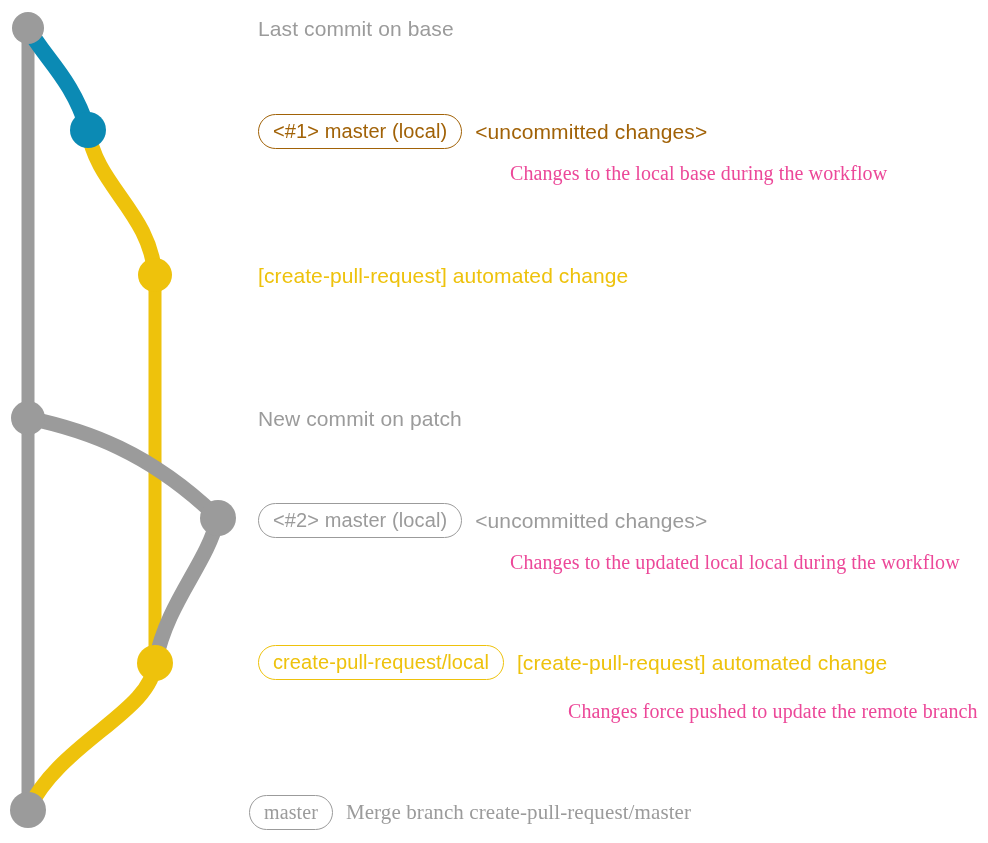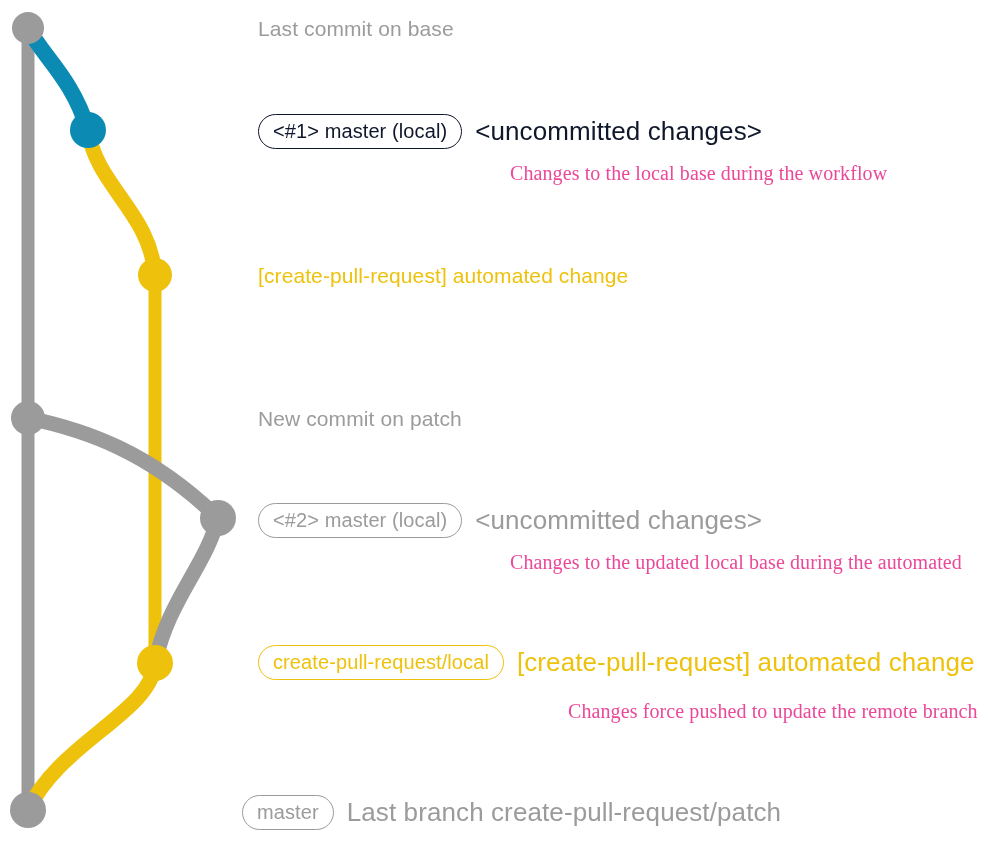--- a/index.html
+++ b/index.html
@@ -54,21 +54,21 @@
     border: 1.6px solid currentColor;
     border-radius: 999px;
     padding: 6px 14px 7px 14px;
     font-size: 20px;
     line-height: 20px;
     letter-spacing: 0.1px;
     background: #ffffff;
   }
 
   .subject {
-    font-size: 26px;
+    font-size: 21px;
     line-height: 21px;
     letter-spacing: 0.1px;
   }
 
   .subject.spaced { margin-left: 13px; }
 
   .plain-head {
     font-size: 21px;
     line-height: 21px;
     letter-spacing: 0.1px;
@@ -77,21 +77,21 @@
   
   .desc {
     font-family: "Liberation Serif", serif;
     font-size: 20px;
     line-height: 20px;
     color: #ec4899;
     letter-spacing: 0.1px;
   }
 
   
-  .c-teal   { color: #0f172a; }
+  .c-teal   { color: #a16207; }
   .c-yellow { color: #eec20c; text-align: right; }
   .c-gray   { color: #9b9b9b; }
 </style>
 </head>
 <body>
 
 <svg id="graph" viewBox="0 0 988 843" width="988" height="843" xmlns="http://www.w3.org/2000/svg">
 
   <path d="M 28 28 L 28 418" fill="none" stroke="#9b9b9b" stroke-width="13" stroke-linecap="round"></path>
 
@@ -144,31 +144,31 @@
     <div class="line-main">
       <span class="plain-head c-gray">New commit on patch</span>
     </div>
   </div>
 
   <div class="row" style="left:258px; top:503px; display:block;">
     <div class="line-main">
       <span class="badge c-gray">&lt;#2&gt; master (local)</span>
       <span class="subject spaced c-gray">&lt;uncommitted changes&gt;</span>
     </div>
-    <div class="desc" style="margin-top:14px; margin-left:252px;">Changes to the updated local base during the automated</div>
+    <div class="desc" style="margin-top:14px; margin-left:252px;">Changes to the updated local local during the workflow</div>
   </div>
 
   <div class="row" style="left:258px; top:645px; display:block;">
     <div class="line-main">
       <span class="badge c-yellow">create-pull-request/local</span>
       <span class="subject spaced c-yellow">[create-pull-request] automated change</span>
     </div>
     <div class="desc" style="margin-top:21px; margin-left:310px;">Changes force pushed to update the remote branch</div>
   </div>
 
-  <div class="row" style="left:242px; top:795px;">
+  <div class="row" style="left:249px; top:795px;font-family:Liberation Serif, serif;">
     <div class="line-main">
       <span class="badge c-gray">master</span>
-      <span class="subject spaced c-gray">Last branch create-pull-request/patch</span>
+      <span class="subject spaced c-gray">Merge branch create-pull-request/master</span>
     </div>
   </div>
 
 </div>
 
 </body></html>

